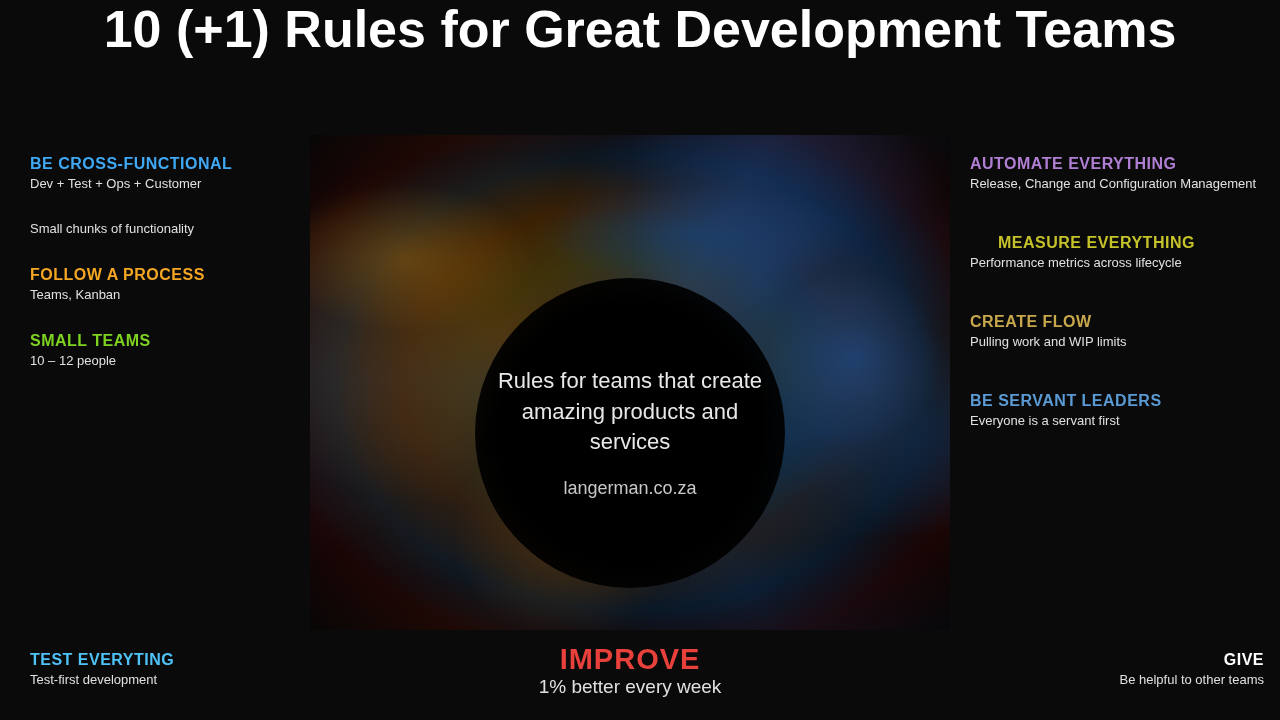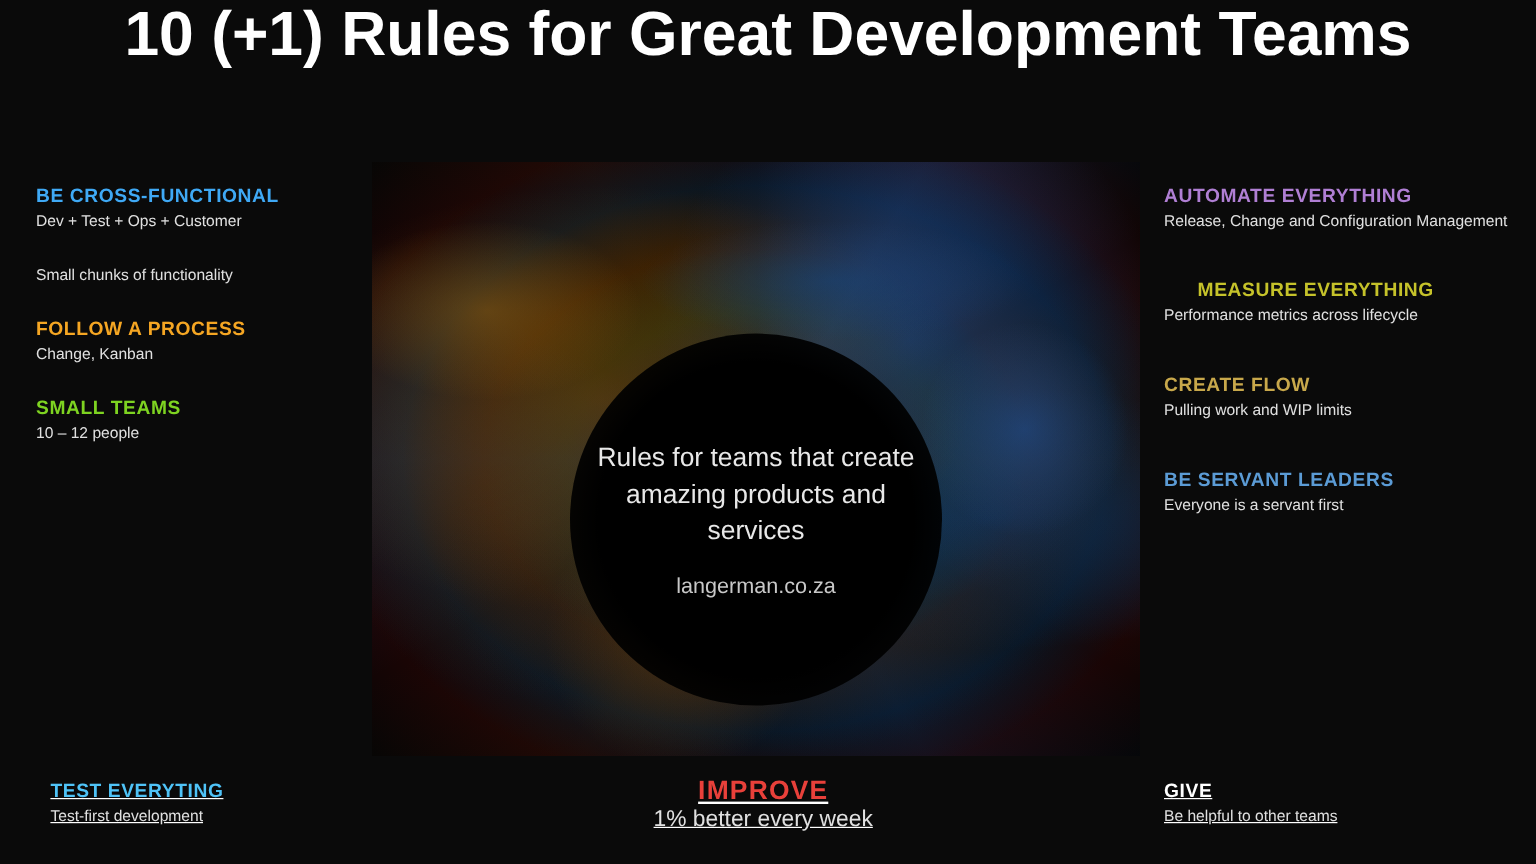--- a/index.html
+++ b/index.html
@@ -177,50 +177,50 @@
 
     .circle-url {
       font-size: 18px;
       color: #c8c8c8;
     }
 
     
     .bottom-row {
       position: absolute;
       bottom: 0;
-      left: 12px;
+      left: 0;
       right: 0;
       height: 100px;
       display: flex;
       align-items: center;
       z-index: 10;
-      text-decoration: underline;
     }
 
     .bottom-left {
       width: 320px;
       padding: 0 20px 0 30px;
     }
 
     .bottom-center {
       flex: 1;
       display: flex;
       flex-direction: column;
       align-items: center;
       justify-content: center;
       text-align: center;
     }
 
     .bottom-right {
       width: 340px;
       padding: 0 16px 0 30px;
+      text-align: right;
     }
 
     .improve-title {
-      font-size: 22px;
+      font-size: 29px;
       font-weight: 800;
       text-transform: uppercase;
       letter-spacing: 1px;
     }
 
     .improve-desc {
       font-size: 19px;
       color: #e0e0e0;
     }
   </style>
@@ -237,21 +237,21 @@
       <div class="rule-title color-blue">BE CROSS-FUNCTIONAL</div>
       <div class="rule-desc">Dev + Test + Ops + Customer</div>
     </div>
 
     <div class="rule-item">
       <div class="rule-desc">Small chunks of functionality</div>
     </div>
 
     <div class="rule-item">
       <div class="rule-title color-orange">FOLLOW A PROCESS</div>
-      <div class="rule-desc">Change, Kanban</div>
+      <div class="rule-desc">Teams, Kanban</div>
     </div>
 
     <div class="rule-item">
       <div class="rule-title color-green">SMALL TEAMS</div>
       <div class="rule-desc">10 – 12 people</div>
     </div>
   </div>
 
   <div class="center-area">
 

